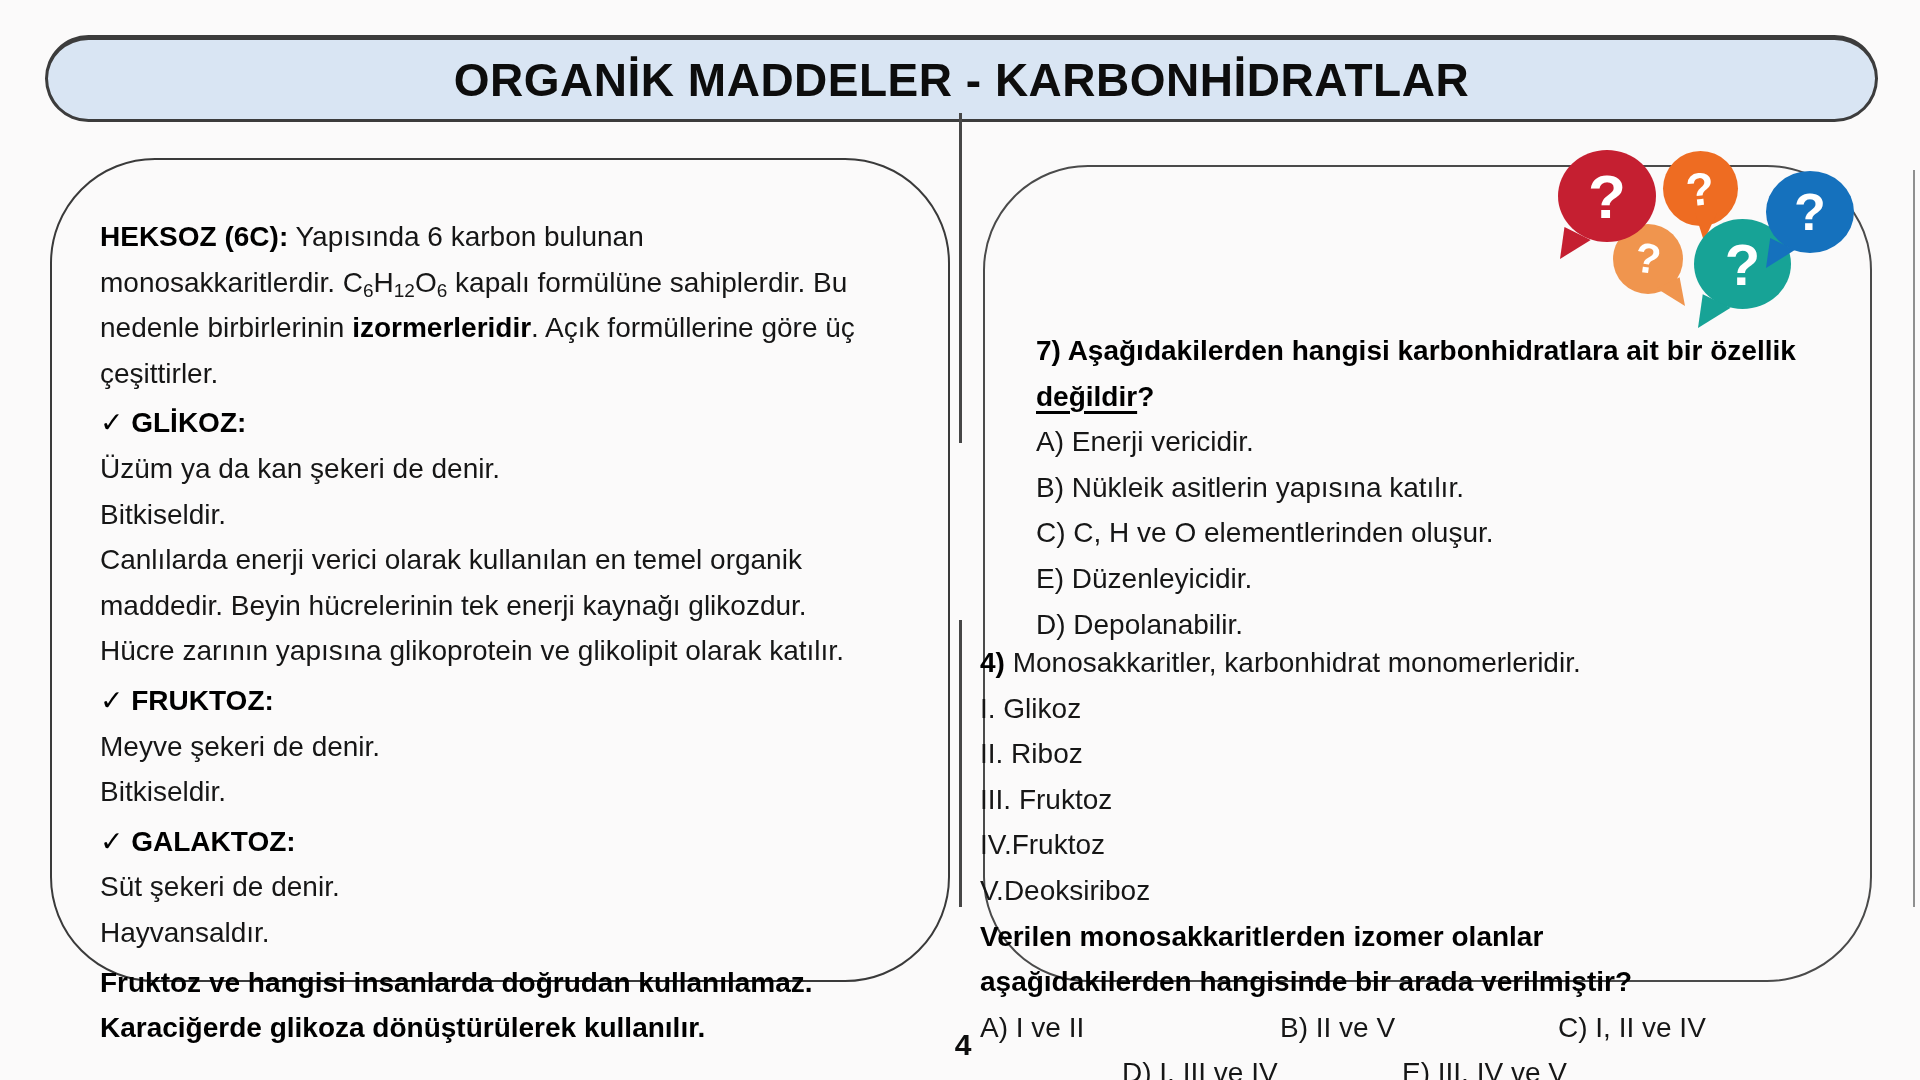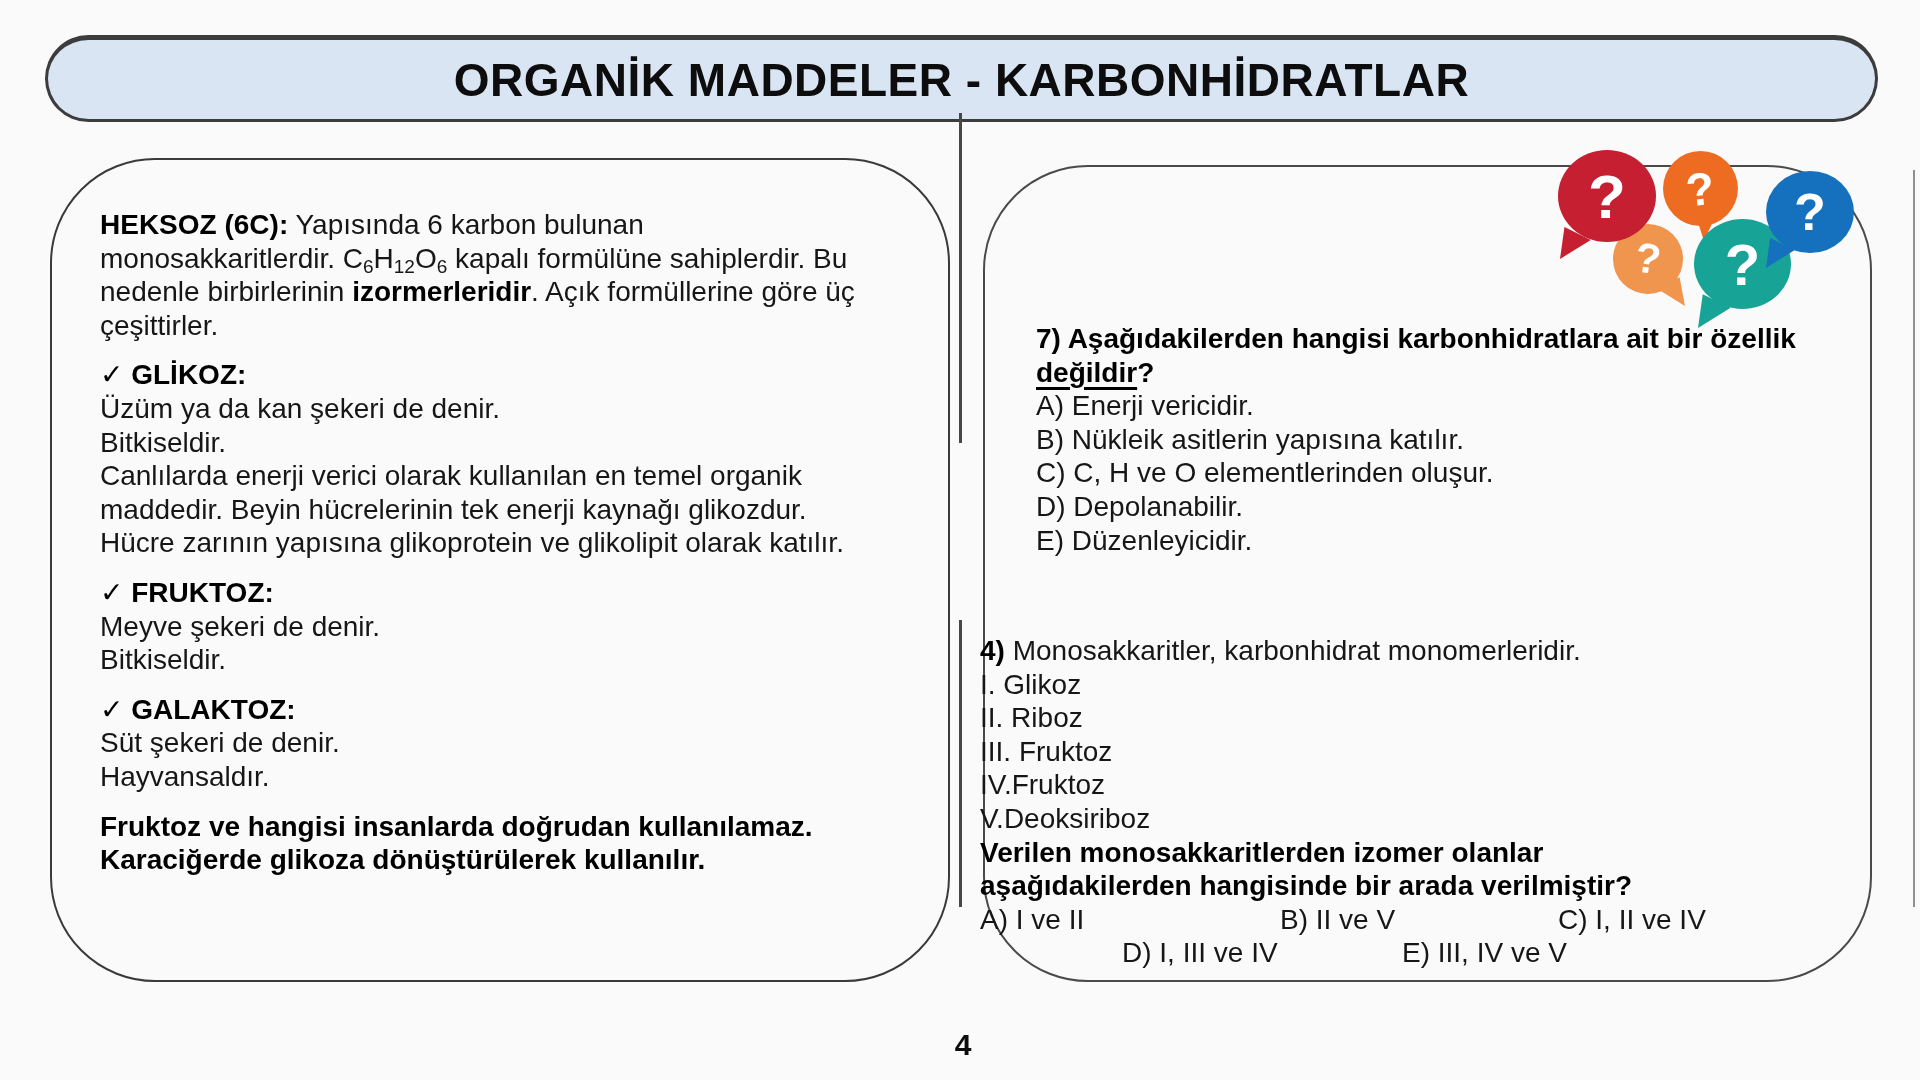--- a/index.html
+++ b/index.html
@@ -33,21 +33,21 @@
   
   .divider{position:absolute;width:2.5px;background:#474747;}
   #divider-top{left:959px;top:113px;height:330px;}
   #divider-bottom{left:959px;top:620px;height:287px;}
   #divider-right-edge{left:1913px;top:170px;height:737px;background:#8f8f8f;width:2px;}
   
   .content{position:absolute;font-size:28px;}
   #left-content{left:100px;top:208px;width:820px;}
   #q3-content{left:1036px;top:322px;width:830px;}
   #q4-content{left:980px;top:634px;width:830px;}
-  .line{line-height:33.6px;height:33.6px;white-space:nowrap;}
+  .line{line-height:33.6px;height:33.6px;white-space:nowrap;margin-top:12px;}
   .gap{margin-top:16px;}
   .b{font-weight:bold;color:#000;}
   .u{text-decoration:underline;text-decoration-thickness:3px;text-underline-offset:5px;}
   .sub{font-size:19px;vertical-align:-5px;}
   .optrow{position:relative;}
   .opt{position:absolute;top:0;white-space:nowrap;}
   .o-a{left:0;}
   .o-b{left:300px;text-align:right;}
   .o-c{left:578px;}
   .o-d{left:142px;}
@@ -119,22 +119,22 @@
   <div class="line gap"><span class="b">Fruktoz ve hangisi insanlarda doğrudan kullanılamaz.</span></div>
   <div class="line"><span class="b">Karaciğerde glikoza dönüştürülerek kullanılır.</span></div>
 </div>
 
 <div class="content" id="q3-content">
   <div class="line"><span class="b">7) Aşağıdakilerden hangisi karbonhidratlara ait bir özellik</span></div>
   <div class="line"><span class="b u">değildir</span><span class="b">?</span></div>
   <div class="line"><span>A) Enerji vericidir.</span></div>
   <div class="line"><span>B) Nükleik asitlerin yapısına katılır.</span></div>
   <div class="line"><span>C) C, H ve O elementlerinden oluşur.</span></div>
+  <div class="line"><span>E) Düzenleyicidir.</span></div>
   <div class="line"><span>D) Depolanabilir.</span></div>
-  <div class="line"><span>E) Düzenleyicidir.</span></div>
 </div>
 
 <div class="content" id="q4-content">
   <div class="line"><span class="b">4) </span><span>Monosakkaritler, karbonhidrat monomerleridir.</span></div>
   <div class="line"><span>I. Glikoz</span></div>
   <div class="line"><span>II. Riboz</span></div>
   <div class="line"><span>III. Fruktoz</span></div>
   <div class="line"><span>IV.Fruktoz</span></div>
   <div class="line"><span>V.Deoksiriboz</span></div>
   <div class="line"><span class="b">Verilen monosakkaritlerden izomer olanlar</span></div>

